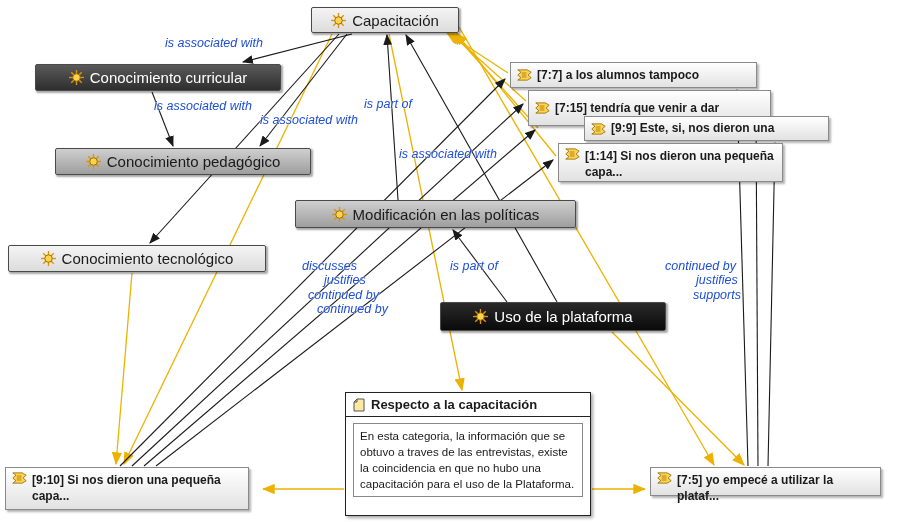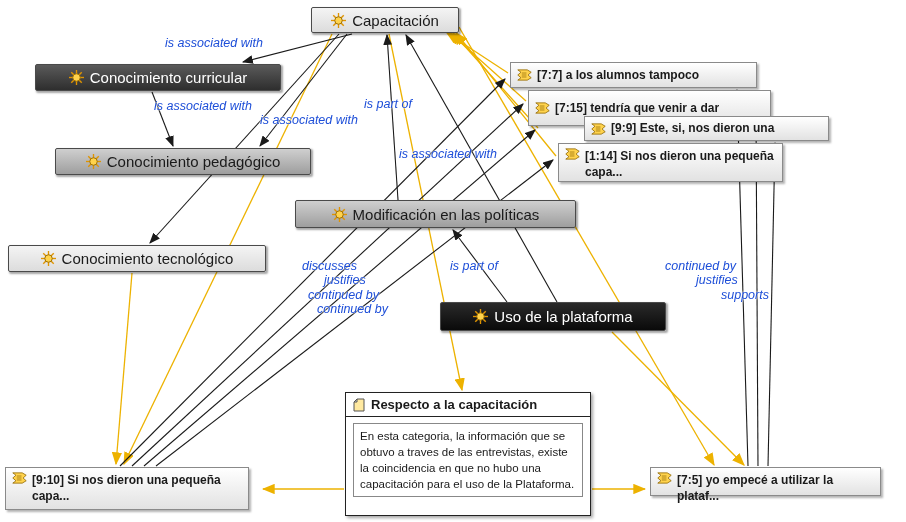--- a/index.html
+++ b/index.html
@@ -246,15 +246,15 @@
   <div class="elabel" style="left:260px;top:113px;">is associated with</div>
   <div class="elabel" style="left:364px;top:97px;">is part of</div>
   <div class="elabel" style="left:399px;top:147px;">is associated with</div>
   <div class="elabel" style="left:302px;top:259px;">discusses</div>
   <div class="elabel" style="left:324px;top:273px;">justifies</div>
   <div class="elabel" style="left:308px;top:288px;">continued by</div>
   <div class="elabel" style="left:317px;top:302px;">continued by</div>
   <div class="elabel" style="left:450px;top:259px;">is part of</div>
   <div class="elabel" style="left:665px;top:259px;">continued by</div>
   <div class="elabel" style="left:696px;top:273px;">justifies</div>
-  <div class="elabel" style="left:693px;top:288px;margin-left:28px;">supports</div>
+  <div class="elabel" style="left:693px;top:288px;">supports</div>
 
 </div>
 
 </body></html>

